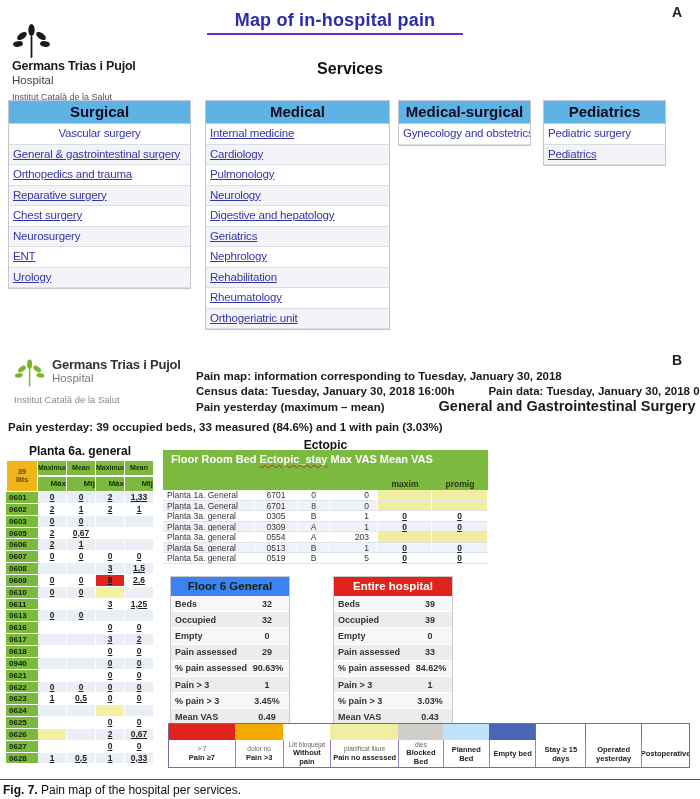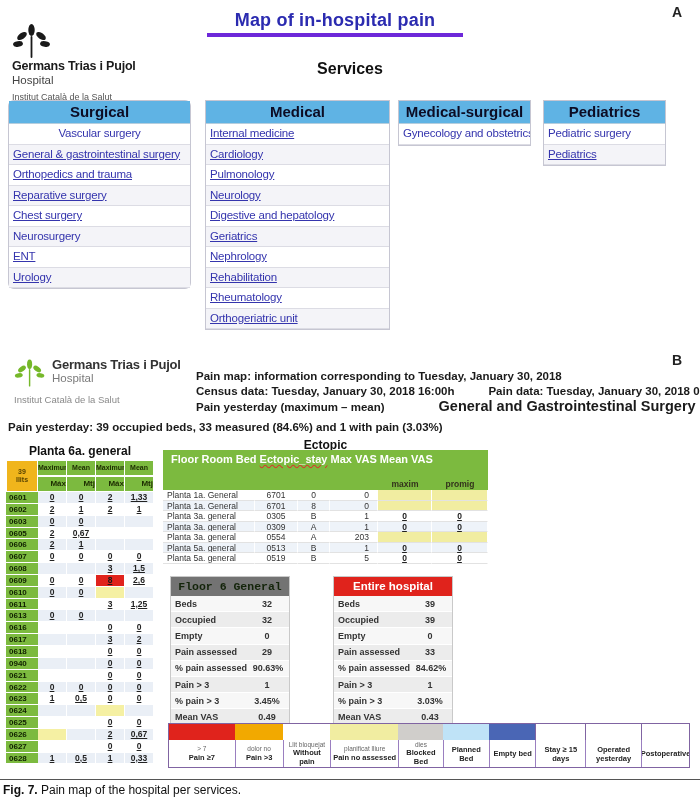--- a/index.html
+++ b/index.html
@@ -6,21 +6,21 @@
   .page{position:relative;width:700px;height:799px;background:#fff;overflow:hidden;
         font-family:"Liberation Sans",sans-serif;color:#111;}
   .abs{position:absolute;}
 
   
   .corner-label{font-size:14px;font-weight:bold;color:#222;}
 
   
   .title-a{left:160px;top:10px;width:350px;text-align:center;}
   .title-a span{display:inline-block;font-size:18px;font-weight:bold;color:#2b2bb0;
-                border-bottom:4px solid #6d28d9;padding:0 28px 2px 28px;letter-spacing:.2px;}
+                border-bottom:2px solid #6d28d9;padding:0 28px 2px 28px;letter-spacing:.2px;}
   .services-h{left:200px;top:60px;width:300px;text-align:center;font-size:16px;font-weight:bold;color:#111;}
 
   .logo{line-height:1.1;}
   .logo .brand{font-weight:bold;font-size:12.5px;color:#1a1a1a;letter-spacing:-.2px;white-space:nowrap;}
   .logo .hosp{font-size:11.5px;color:#444;}
   .logo .inst{font-size:9px;color:#555;margin-top:7px;white-space:nowrap;}
   .logo-b .brand{font-size:13px;color:#333;}
   .logo-b .hosp{color:#7a7a7a;}
   .logo-b .inst{color:#8a8a8a;font-size:9.5px;}
 
@@ -78,21 +78,21 @@
   .e-bed{width:32px;text-align:center;}
   .e-stay{width:48px;text-align:right;padding-right:8px;}
   .e-max{width:54px;text-align:center;}
   .e-pro{width:56px;text-align:center;}
   .e-u{text-decoration:underline;font-weight:bold;color:#222;}
   .e-hl{background:#f1eda1 !important;}
 
   
   .sum{position:absolute;top:576px;width:120px;border:1px solid #c9c9c9;background:#fff;box-sizing:border-box;}
   .sum-h{height:19px;line-height:19px;text-align:center;font-size:11.5px;font-weight:bold;}
-  .sum-h.green{background:#737373;color:#13240a;font-family:Liberation Mono, monospace;}
+  .sum-h.green{background:#3b82f6;color:#13240a;}
   .sum-h.red{background:#e0231c;color:#fff;}
   .sum-row{display:flex;align-items:center;height:15.2px;font-size:9px;font-weight:bold;color:#333;
            background:#ececec;border-bottom:1px solid #fff;}
   .sum-row:nth-child(even){background:#f7f7f7;}
   .sum-row .lbl{flex:1;padding-left:4px;white-space:nowrap;}
   .sum-row .val{width:44px;text-align:center;}
 
   
   .legend{left:168px;top:723px;width:522px;height:45px;border:1px solid #8064a2;display:flex;box-sizing:border-box;background:#fff;}
   .lg-col{display:flex;flex-direction:column;box-sizing:border-box;}
@@ -135,21 +135,21 @@
       </g>
     </svg>
     <div class="brand" style="margin-top:2px;">Germans Trias i Pujol</div>
     <div class="hosp">Hospital</div>
     <div class="inst">Institut Català de la Salut</div>
   </div>
 
   <div class="abs services-h">Services</div>
 
   <div id="svc-wrap">
-      <div class="svc" style="left: 8px; width: 183px; border-radius: 6px;">
+      <div class="svc" style="left: 8px; width: 183px;">
         <div class="svc-h">Surgical</div>
         <ul>
           <li class="center"><span>Vascular surgery</span></li>
           <li class="u "><span>General &amp; gastrointestinal surgery</span></li>
           <li class="u "><span>Orthopedics and trauma</span></li>
           <li class="u "><span>Reparative surgery</span></li>
           <li class="u "><span>Chest surgery</span></li>
           <li><span>Neurosurgery</span></li>
           <li class="u "><span>ENT</span></li>
           <li class="u "><span>Urology</span></li>

